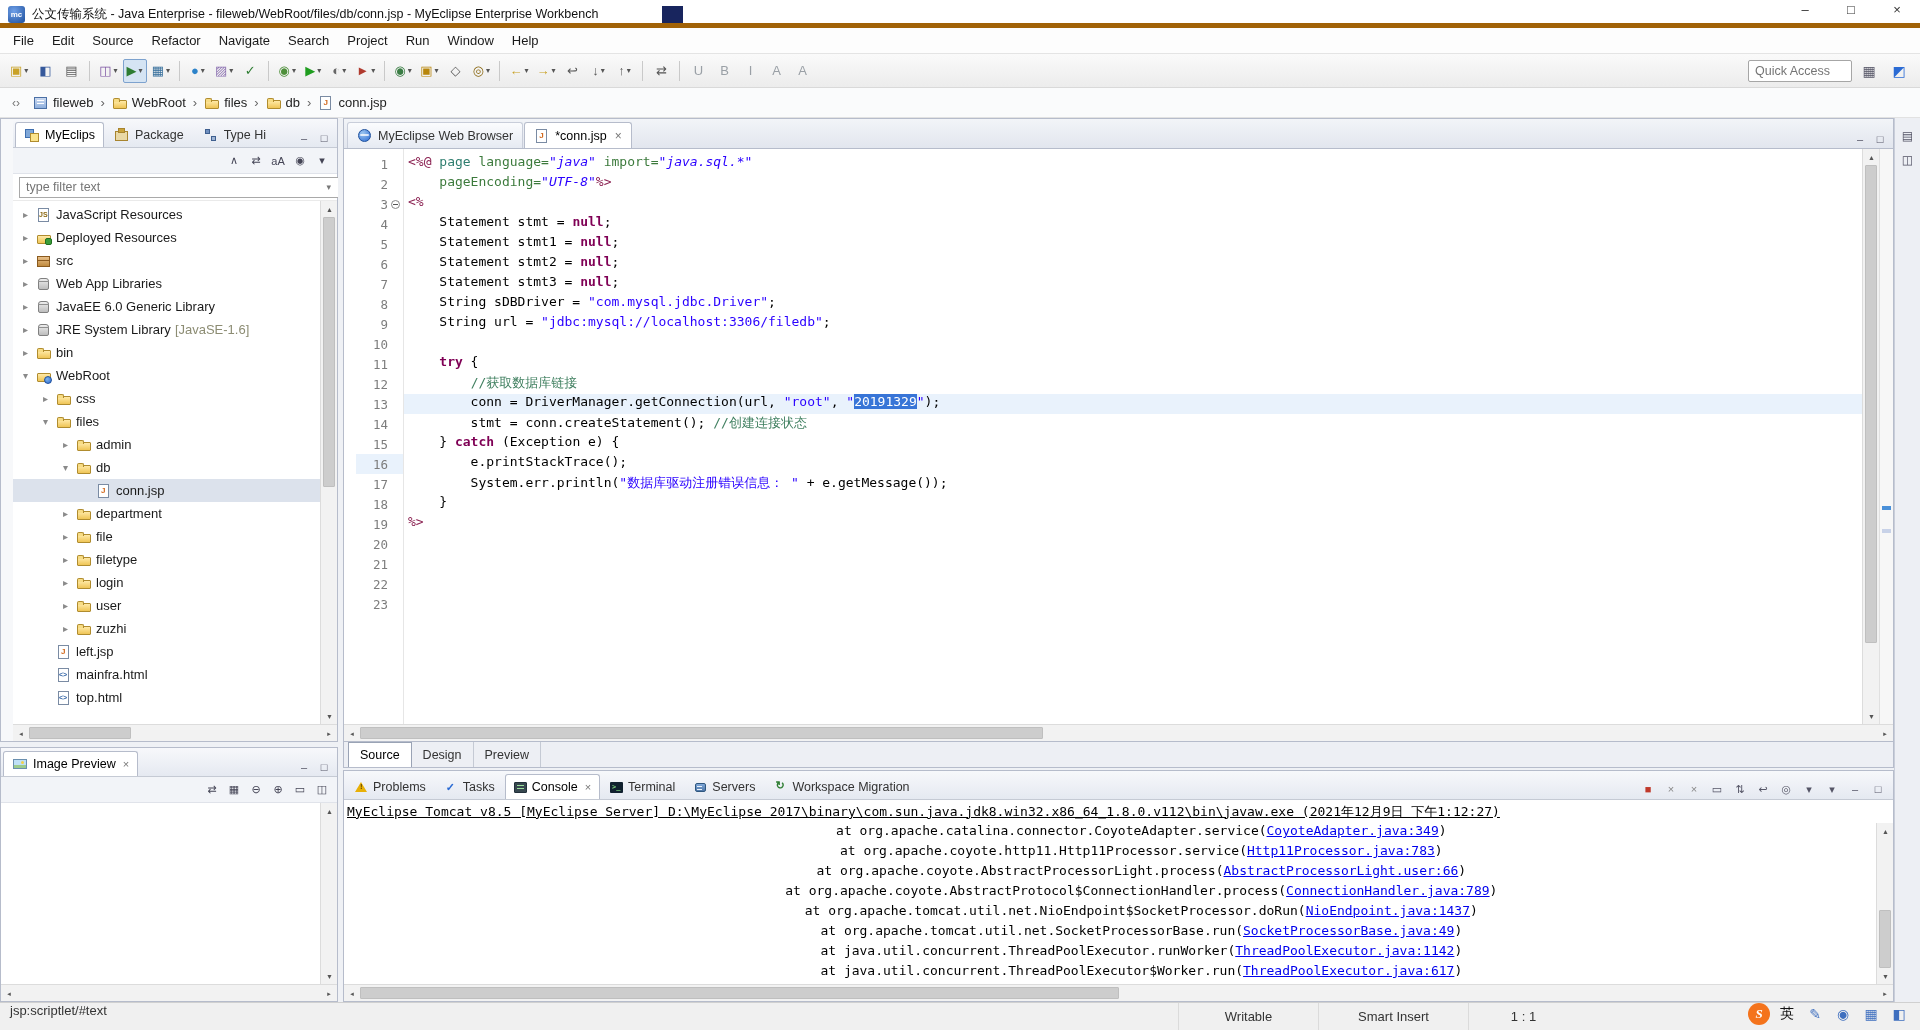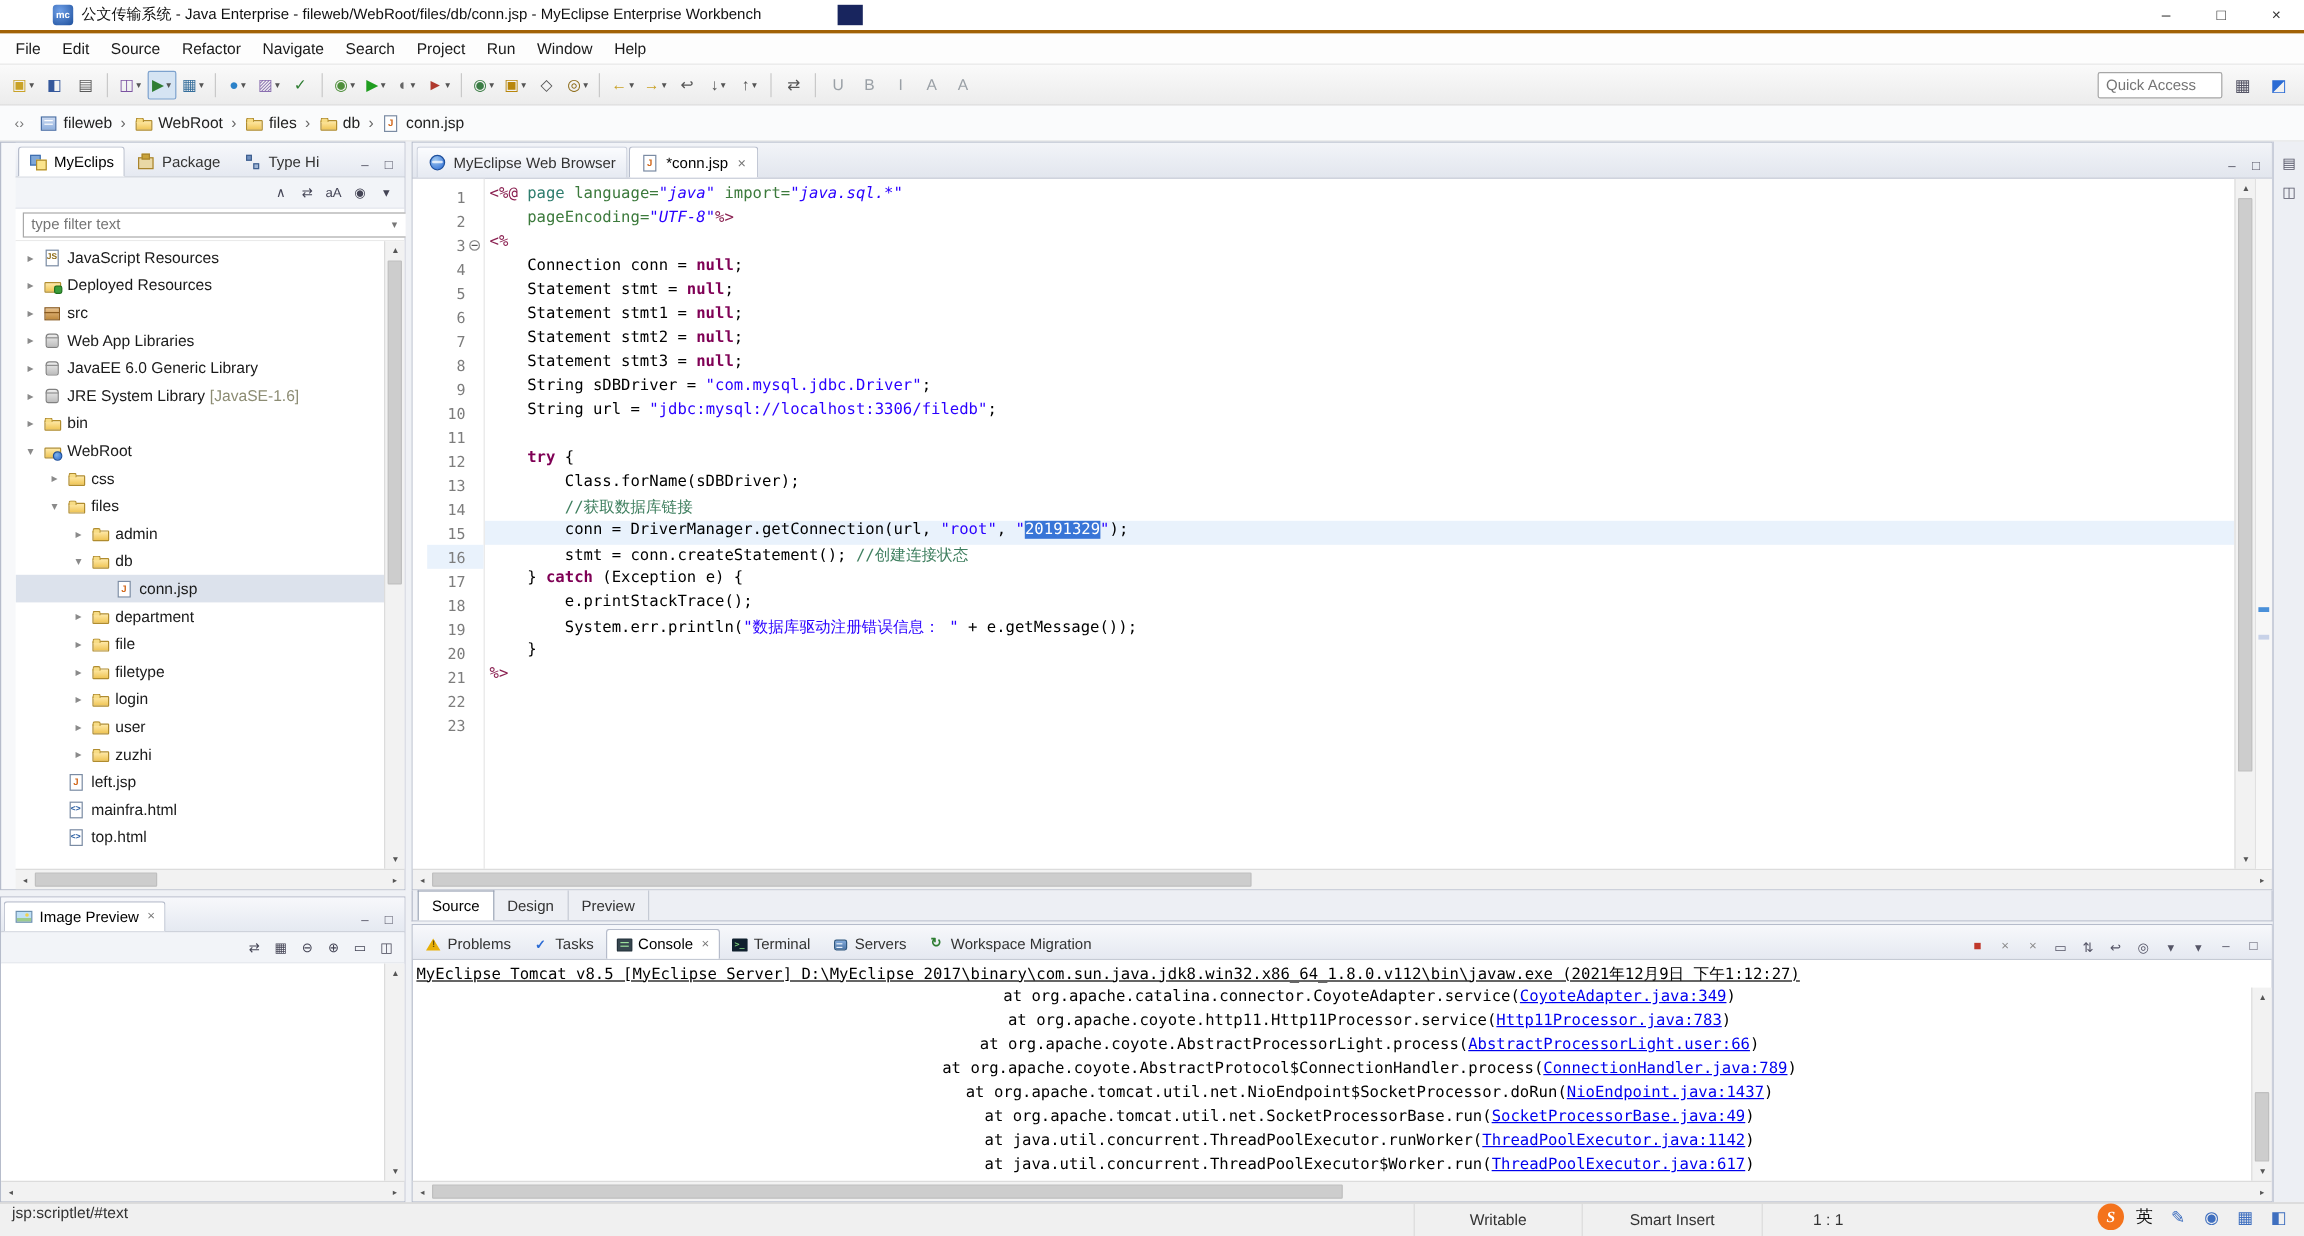--- a/index.html
+++ b/index.html
@@ -1,21 +1,21 @@
 <!DOCTYPE html>
 <html><head>
 <meta charset="utf-8">
 <style>
   * { margin:0; padding:0; box-sizing:border-box; }
   html,body{ width:1920px; height:1030px; overflow:hidden; }
   body{ font-family:"Liberation Sans",sans-serif; font-size:13px; color:#222; background:#F0F0F0;
         display:flex; flex-direction:column; }
 
   
-  #titlebar{ height:28px; background:#FFFFFF; display:flex; align-items:center; border-bottom:3px solid #a16207;padding-left:36px; }
+  #titlebar{ height:28px; background:#FFFFFF; display:flex; align-items:flex-end; border-bottom:5px solid #a16207; }
   #app-logo{ width:17px; height:17px; margin:0 7px 0 8px; border-radius:3px;
     background:radial-gradient(circle at 35% 30%, #6FA0E8, #1D4F9C); color:#fff; font:bold 8px "Liberation Sans",sans-serif;
     display:flex; align-items:center; justify-content:center; flex:none; }
   #win-title{ font-size:12.5px; color:#111; white-space:nowrap; }
   #title-badge{ width:21px; height:17px; background:#18255E; margin-left:64px; flex:none; }
   #titlebar .sp{ flex:1; }
   .wbtn{ width:46px; height:28px; display:flex; align-items:center; justify-content:center; color:#333; font-size:13px; }
 
   
   #menubar{ height:26px; background:#FDFDFD; display:flex; align-items:stretch; border-bottom:1px solid #E4E4E4; padding-left:4px; }
@@ -740,30 +740,28 @@
             <div class="grow">
               <span class="gnum">23</span>
               <span class="fslot"></span>
             </div>
           </div>
         <div id="code-wrap">
             <div id="code">
               <div class="cl"><span class="tk-jsp">&lt;%@ </span><span class="tk-tag">page </span><span class="tk-attr">language=</span><span class="tk-stri">"java"</span><span class="tk-pl"> </span><span class="tk-attr">import=</span><span class="tk-stri">"java.sql.*"</span></div>
               <div class="cl"><span class="tk-pl">    </span><span class="tk-attr">pageEncoding=</span><span class="tk-stri">"UTF-8"</span><span class="tk-jsp">%&gt;</span></div>
               <div class="cl"><span class="tk-jsp">&lt;%</span></div>
-              <div class="cl"><span class="tk-pl">    Connection conn = </span><span class="tk-kw">null</span><span class="tk-pl">;</span></div>
               <div class="cl"><span class="tk-pl">    Statement stmt = </span><span class="tk-kw">null</span><span class="tk-pl">;</span></div>
               <div class="cl"><span class="tk-pl">    Statement stmt1 = </span><span class="tk-kw">null</span><span class="tk-pl">;</span></div>
               <div class="cl"><span class="tk-pl">    Statement stmt2 = </span><span class="tk-kw">null</span><span class="tk-pl">;</span></div>
               <div class="cl"><span class="tk-pl">    Statement stmt3 = </span><span class="tk-kw">null</span><span class="tk-pl">;</span></div>
               <div class="cl"><span class="tk-pl">    String sDBDriver = </span><span class="tk-str">"com.mysql.jdbc.Driver"</span><span class="tk-pl">;</span></div>
               <div class="cl"><span class="tk-pl">    String url = </span><span class="tk-str">"jdbc:mysql://localhost:3306/filedb"</span><span class="tk-pl">;</span></div>
               <div class="cl"></div>
               <div class="cl"><span class="tk-pl">    </span><span class="tk-kw">try</span><span class="tk-pl"> {</span></div>
-              <div class="cl"><span class="tk-pl">        Class.forName(sDBDriver);</span></div>
               <div class="cl"><span class="tk-pl">        </span><span class="tk-com">//获取数据库链接</span></div>
               <div class="cl cur"><span class="tk-pl">        conn = DriverManager.getConnection(url, </span><span class="tk-str">"root"</span><span class="tk-pl">, </span><span class="tk-str">"</span><span class="tk-sel">20191329</span><span class="tk-str">"</span><span class="tk-pl">);</span></div>
               <div class="cl"><span class="tk-pl">        stmt = conn.createStatement(); </span><span class="tk-com">//创建连接状态</span></div>
               <div class="cl"><span class="tk-pl">    } </span><span class="tk-kw">catch</span><span class="tk-pl"> (Exception e) {</span></div>
               <div class="cl"><span class="tk-pl">        e.printStackTrace();</span></div>
               <div class="cl"><span class="tk-pl">        System.err.println(</span><span class="tk-str">"数据库驱动注册错误信息： "</span><span class="tk-pl"> + e.getMessage());</span></div>
               <div class="cl"><span class="tk-pl">    }</span></div>
               <div class="cl"><span class="tk-jsp">%&gt;</span></div>
               <div class="cl"></div>
             </div>

